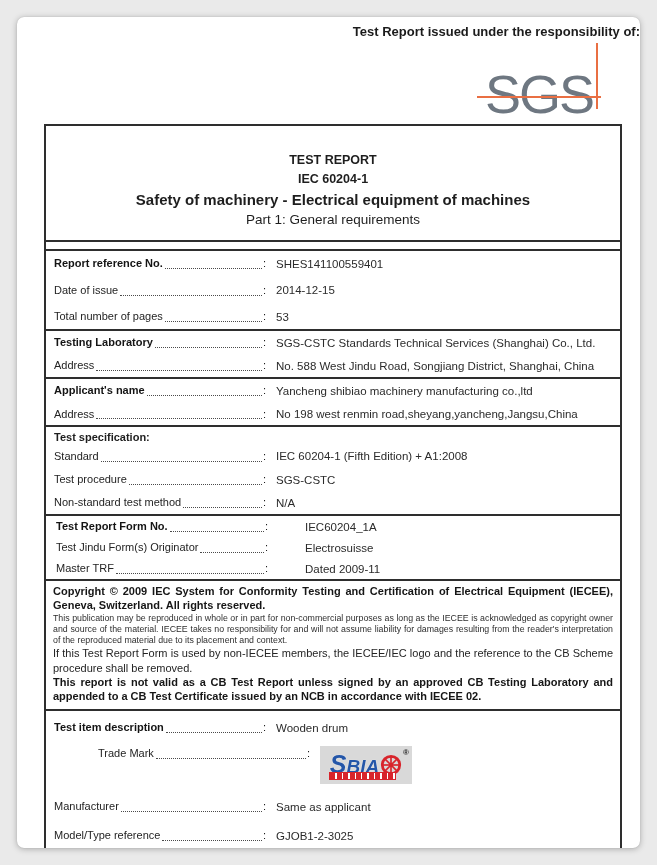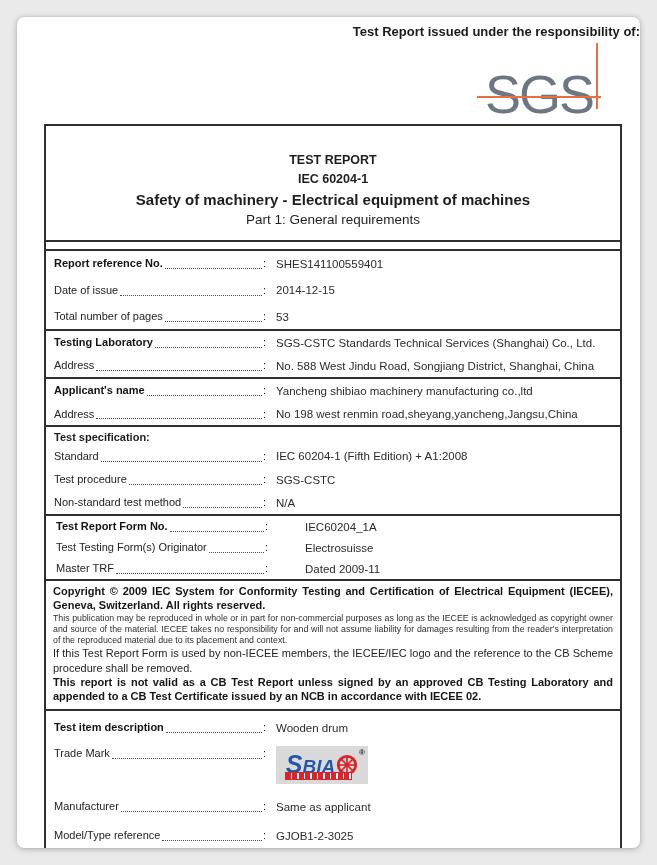--- a/index.html
+++ b/index.html
@@ -62,21 +62,21 @@
   .sect-head { font-size:11px; font-weight:bold; padding:4px 8px 1px; }
   .rows-a .row { padding:5.5px 8px 4.5px; }
   .rows-e .row { padding:3px 10px 2px;gap:27px; }
   .rows-g .row { padding:9px 8px 4px; }
   
   .copy-sect { padding:3px 7px 5px; text-align:justify; }
   .copy-bold  { font-size:11px; font-weight:bold; line-height:1.3; color:#161616; }
   .copy-small { font-size:8.8px; line-height:1.28; color:#2e2e2e; }
   .copy-norm  { font-size:11px; line-height:1.3; color:#242424; }
   
-  .tm-row { display:flex; align-items:flex-start; padding:6px 8px 6px; }
+  .tm-row { display:flex; align-items:flex-start; padding:6px 8px 6px;margin-left:44px; }
   .tm-box {
     position:relative; margin-left:10px;
     width:92px; height:38px; background:#d9d9d9;
     display:flex; align-items:center; justify-content:center;
   }
   .tm-inner { position:relative; display:flex; align-items:center; }
   .tm-text {
     font-weight:bold; font-style:italic; font-size:19px; letter-spacing:0;
     color:var(--tmblue); text-shadow:0 0 1px #fff; line-height:1;
   }
@@ -214,21 +214,21 @@
       <div class="row">
         <span class="lblwrap">
             <span class="lbl b">Test Report Form No.</span>
             <span class="leader"></span>
             <span class="colon">:</span>
           </span>
         <span class="val">IEC60204_1A</span>
       </div>
       <div class="row">
         <span class="lblwrap">
-            <span class="lbl">Test Testing Form(s) Originator</span>
+            <span class="lbl">Test Jindu Form(s) Originator</span>
             <span class="leader"></span>
             <span class="colon">:</span>
           </span>
         <span class="val">Electrosuisse</span>
       </div>
       <div class="row">
         <span class="lblwrap">
             <span class="lbl">Master TRF</span>
             <span class="leader"></span>
             <span class="colon">:</span>

